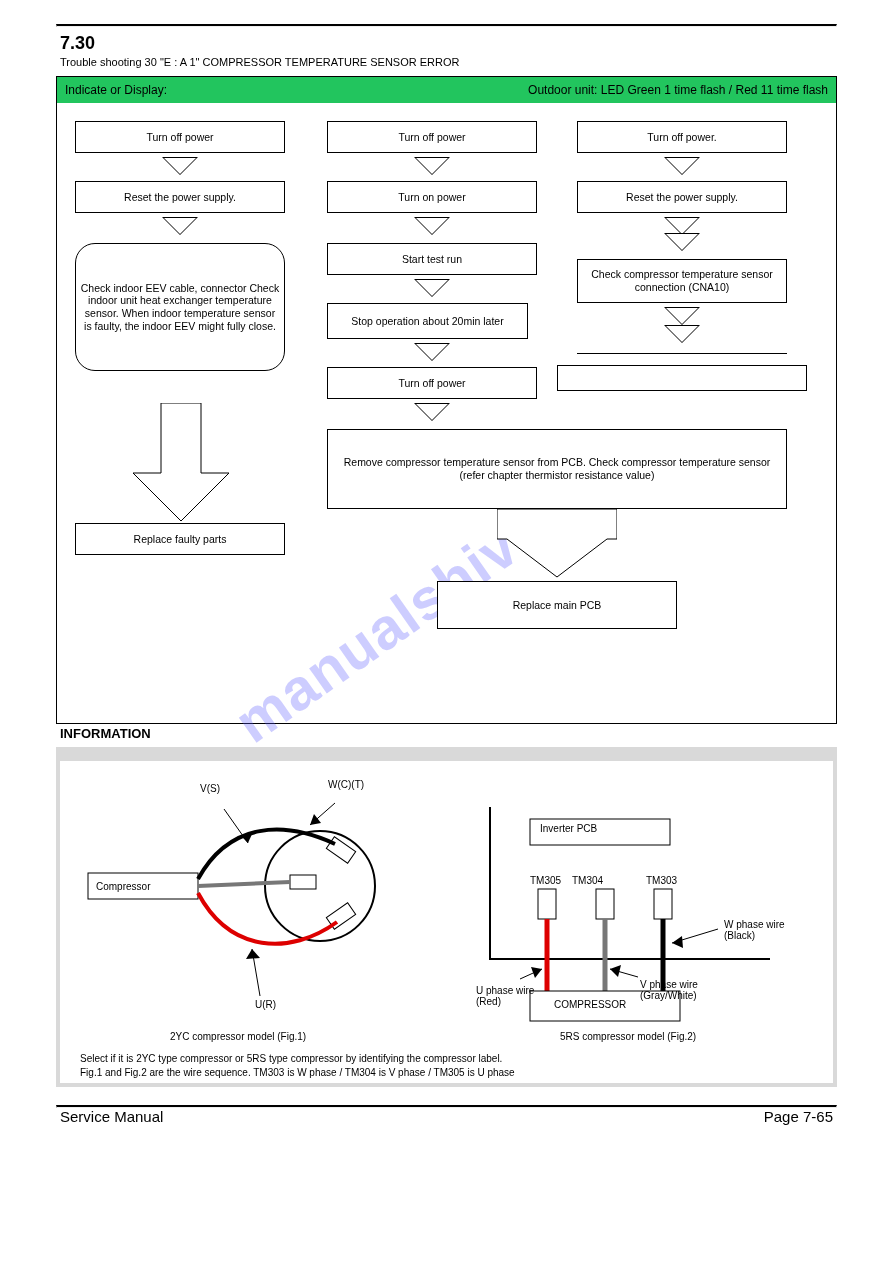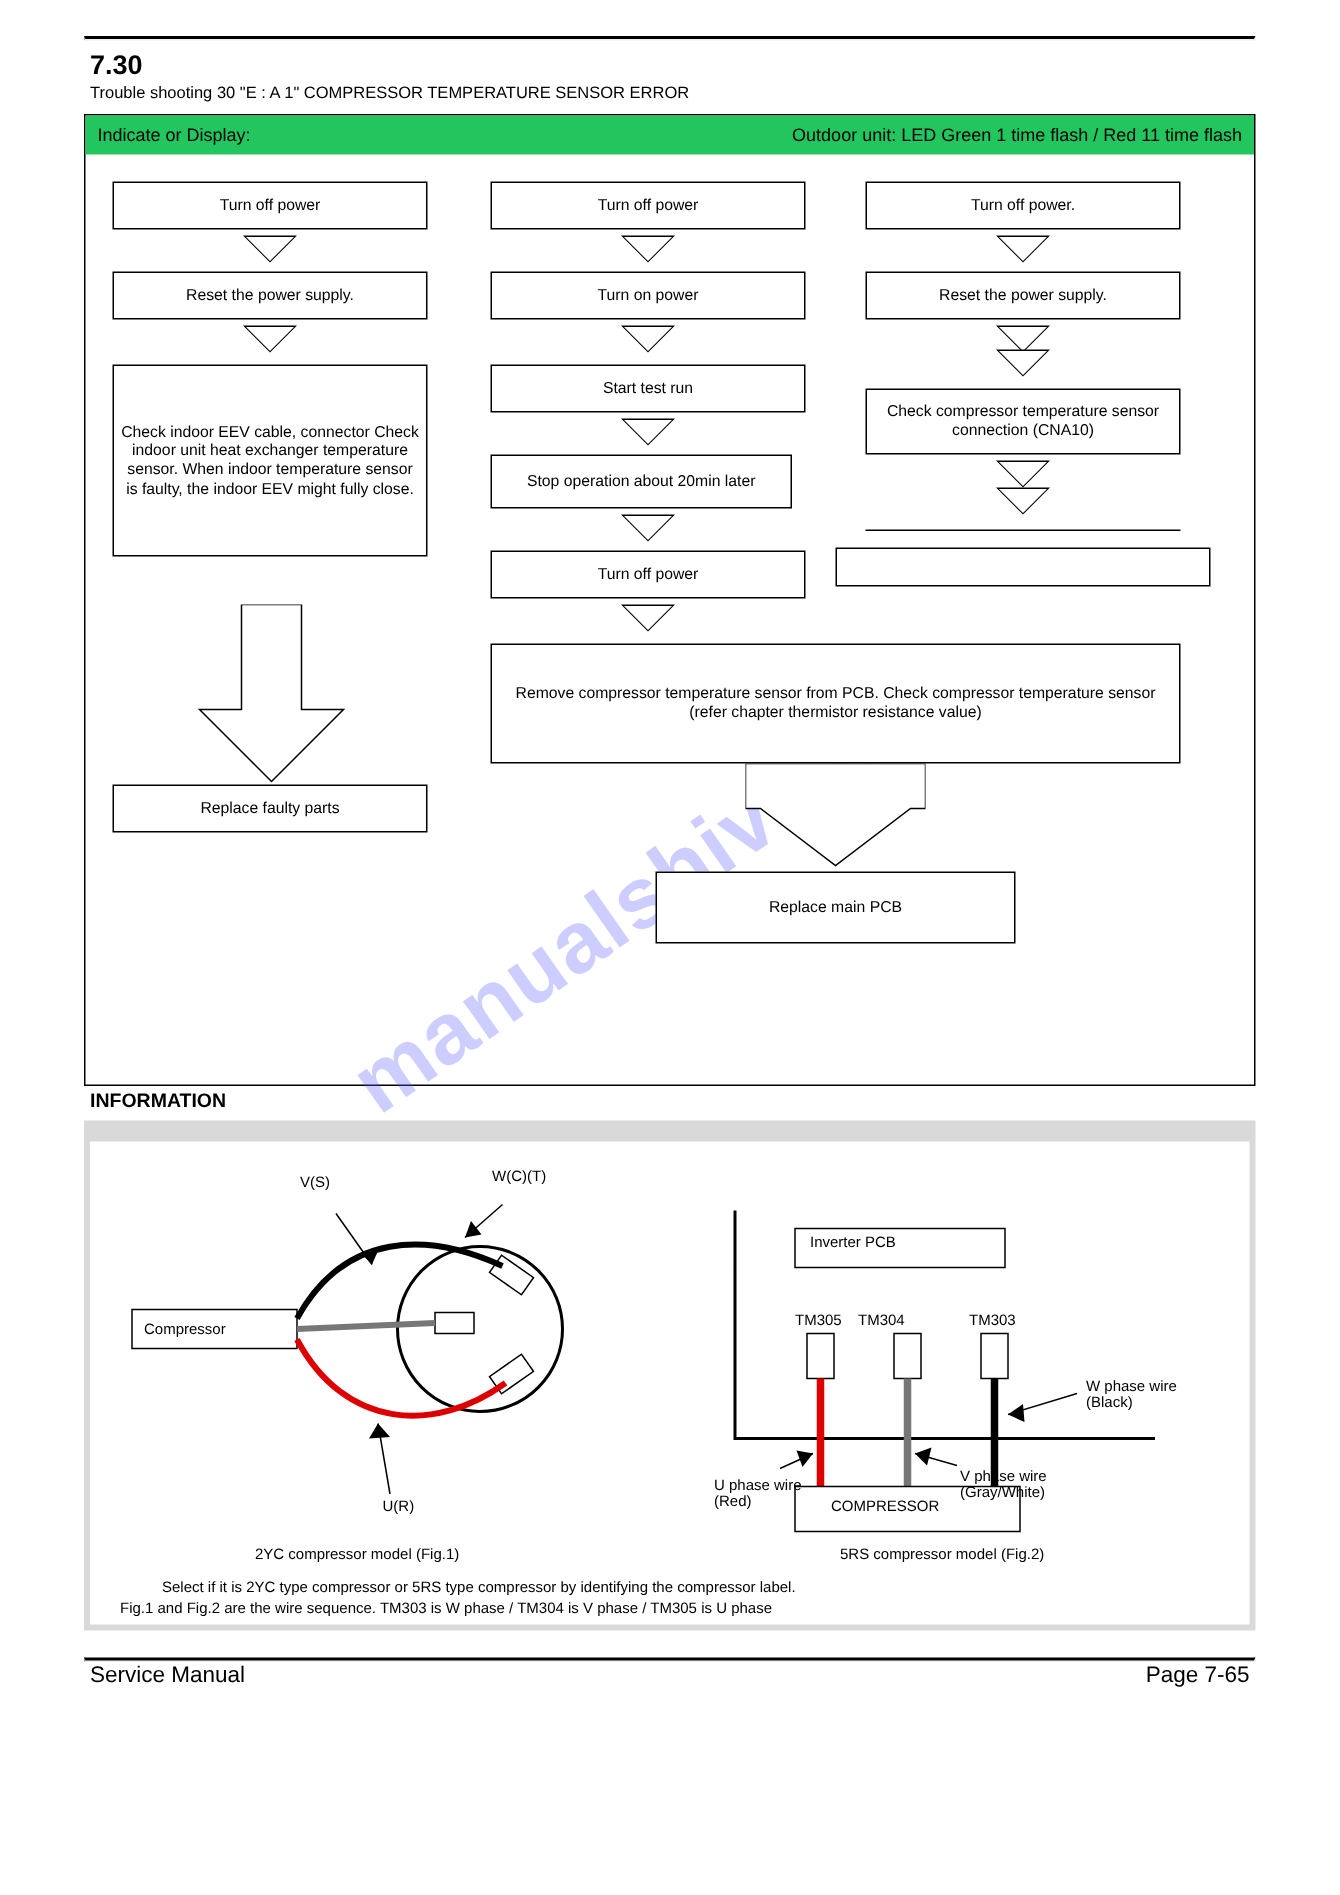--- a/index.html
+++ b/index.html
@@ -152,21 +152,21 @@
     <div class="flow-body">
 
       <div class="box" style="left:18px; top:18px; width:210px; height:32px;">
           <span>Turn off power</span>
         </div>
       <div class="arrow-down" style="left:105px; top:54px;"></div>
       <div class="box" style="left:18px; top:78px; width:210px; height:32px;">
           <span>Reset the power supply.</span>
         </div>
       <div class="arrow-down" style="left:105px; top:114px;"></div>
-      <div class="box" style="left:18px; top:140px; width:210px; height:128px;">
+      <div class="box" style="left:18px; top:140px; width:210px; height:128px;border-radius:20px;">
           <span>Check indoor EEV cable, connector Check indoor unit heat exchanger temperature sensor. When indoor temperature sensor is faulty, the indoor EEV might fully close.</span>
         </div>
 
       <svg style="position:absolute; left:74px; top:300px;" width="100" height="120">
         <polygon points="30,0 70,0 70,70 98,70 50,118 2,70 30,70" fill="#fff" stroke="#000" stroke-width="1"></polygon>
       </svg>
       <div class="box" style="left:18px; top:420px; width:210px; height:32px;">
           <span>Replace faulty parts</span>
         </div>
 
@@ -277,21 +277,21 @@
     <div class="info-label tiny" style="left:480px; top:62px;">Inverter PCB</div>
     <div class="info-label tiny" style="left:470px; top:114px;">TM305</div>
     <div class="info-label tiny" style="left:512px; top:114px;">TM304</div>
     <div class="info-label tiny" style="left:586px; top:114px;">TM303</div>
     <div class="info-label tiny" style="left:664px; top:158px; width:90px;">W phase wire (Black)</div>
     <div class="info-label tiny" style="left:416px; top:224px; width:60px;">U phase wire (Red)</div>
     <div class="info-label tiny" style="left:580px; top:218px; width:100px;">V phase wire (Gray/White)</div>
     <div class="info-label tiny" style="left:494px; top:238px;">COMPRESSOR</div>
     <div class="info-label tiny" style="left:500px; top:270px;">5RS compressor model (Fig.2)</div>
 
-    <div class="info-label tiny" style="left:20px; top:292px; width:720px;margin-left:28px;">Select if it is 2YC type compressor or 5RS type compressor by identifying the compressor label.</div>
+    <div class="info-label tiny" style="left:20px; top:292px; width:720px;">Select if it is 2YC type compressor or 5RS type compressor by identifying the compressor label.</div>
     <div class="info-label tiny" style="left:20px; top:306px; width:720px;">Fig.1 and Fig.2 are the wire sequence. TM303 is W phase / TM304 is V phase / TM305 is U phase</div>
   </div>
 
   <hr class="footer-rule">
   <div class="footer-row">
     <span>Service Manual</span>
     <span>Page 7-65</span>
   </div>
 </div>
 

